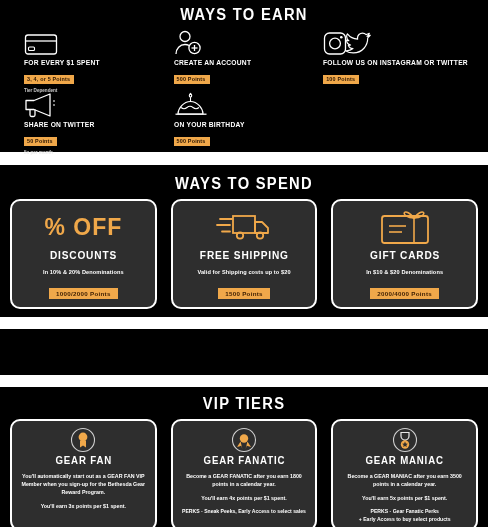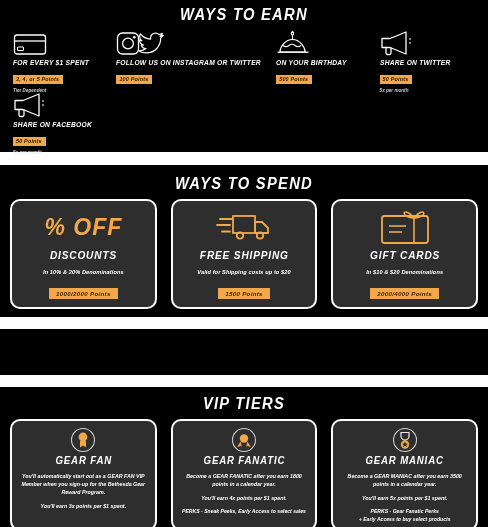--- a/index.html
+++ b/index.html
@@ -10,21 +10,20 @@
     background: #ffffff;
     font-family: "Liberation Sans", sans-serif;
     overflow: hidden;
   }
 
   .page {
     width: 488px;
     height: 401px;
     position: relative;
     background: #c2410c;
-    font-style: italic;
   }
 
   
   .section {
     background: #000000;
     width: 100%;
     position: relative;
   }
   .sec-earn   { height: 152px; padding-top: 4px; }
   .sec-gap-a  { height: 13px;  background: #ffffff; }
@@ -41,23 +40,24 @@
     font-weight: 700;
     font-size: 16px;
     letter-spacing: 1.4px;
     transform: scaleX(0.92);
     padding: 2px 0 6px 0;
   }
 
   
   .earn-grid {
     display: grid;
-    grid-template-columns: repeat(4, 1fr);
+    grid-template-columns: repeat(3, 1fr);
     grid-template-rows: 62px 62px;
     padding: 0 9px;
+    margin-left: 11px;
   }
   .earn-cell {
     position: relative;
     padding-left: 4px;
   }
   .earn-ico {
     height: 26px;
     display: flex;
     align-items: flex-end;
     margin-bottom: 2px;
@@ -213,78 +213,79 @@
               <rect x="1.5" y="3" width="31" height="19" rx="2.5" fill="none" stroke="#fff" stroke-width="1.3"></rect>
               <line x1="1.5" y1="9" x2="32.5" y2="9" stroke="#fff" stroke-width="1.3"></line>
               <rect x="4.5" y="15" width="6" height="3.5" rx="1" fill="none" stroke="#fff" stroke-width="1.1"></rect>
             </svg>
         </div>
         <div class="earn-name">FOR EVERY $1 SPENT</div>
         <div class="earn-pill">3, 4, or 5 Points</div>
         <div class="earn-sub">Tier Dependent</div>
       </div>
 
+      <div class="earn-cell">
+        <div class="earn-ico">
+          <svg width="28" height="26" viewBox="0 0 28 26">
+              <circle cx="11" cy="6.5" r="5" fill="none" stroke="#fff" stroke-width="1.3"></circle>
+              <path d="M2 24c0-5.5 4-9.5 9-9.5 1.6 0 3 .35 4.2 1" fill="none" stroke="#fff" stroke-width="1.3"></path>
+              <circle cx="20.5" cy="18" r="5.6" fill="none" stroke="#fff" stroke-width="1.3"></circle>
+              <line x1="20.5" y1="15" x2="20.5" y2="21" stroke="#fff" stroke-width="1.3"></line>
+              <line x1="17.5" y1="18" x2="23.5" y2="18" stroke="#fff" stroke-width="1.3"></line>
+            </svg>
+        </div>
+        <div class="earn-name">CREATE AN ACCOUNT</div>
+        <div class="earn-pill">500 Points</div>
+        <div class="earn-sub"></div>
+      </div>
 
 
       <div class="earn-cell">
         <div class="earn-ico">
           <svg width="48" height="25" viewBox="0 0 48 25">
             <rect x="1.5" y="2" width="21" height="21" rx="5" fill="none" stroke="#fff" stroke-width="1.3"></rect>
             <circle cx="12" cy="12.5" r="5.4" fill="none" stroke="#fff" stroke-width="1.3"></circle>
             <circle cx="18.3" cy="6.3" r="1.3" fill="#fff"></circle>
             <path d="M47 4.4c-.9.45-1.9.75-2.9.9 1-.65 1.8-1.7 2.2-2.95-1 .6-2.05 1.05-3.2 1.3-.9-1-2.2-1.6-3.6-1.6-2.75 0-5 2.25-5 5 0 .4.05.8.15 1.15-4.15-.2-7.85-2.2-10.3-5.25-.45.75-.7 1.6-.7 2.55 0 1.7.9 3.25 2.2 4.15-.8-.02-1.6-.25-2.25-.6v.05c0 2.4 1.7 4.45 4 4.9-.45.12-.9.18-1.35.18-.3 0-.65-.03-.95-.1.65 2 2.5 3.45 4.7 3.5-1.7 1.35-3.9 2.15-6.25 2.15-.4 0-.8-.02-1.2-.07 2.25 1.45 4.9 2.27 7.75 2.27 9.3 0 14.4-7.7 14.4-14.4v-.65c1-.7 1.85-1.6 2.55-2.6z" fill="none" stroke="#fff" stroke-width="1.2" stroke-linejoin="round"></path>
           </svg>
         </div>
         <div class="earn-name">FOLLOW US ON INSTAGRAM OR TWITTER</div>
         <div class="earn-pill">100 Points</div>
         <div class="earn-sub"></div>
       </div>
 
       <div class="earn-cell">
         <div class="earn-ico">
+          <svg width="32" height="26" viewBox="0 0 32 26">
+              <path d="M2 8.5h8l16-6.5v22L10 17.5H2z" fill="none" stroke="#fff" stroke-width="1.3" stroke-linejoin="round"></path>
+              <path d="M6 17.5v5.5c0 .8.7 1.5 1.5 1.5h2c.8 0 1.5-.7 1.5-1.5v-5.5" fill="none" stroke="#fff" stroke-width="1.3"></path>
+              <line x1="29" y1="9" x2="31" y2="9" stroke="#fff" stroke-width="1.2"></line>
+              <line x1="29" y1="13" x2="31" y2="13" stroke="#fff" stroke-width="1.2"></line>
+            </svg>
+        </div>
+        <div class="earn-name">SHARE ON TWITTER</div>
+        <div class="earn-pill">50 Points</div>
+        <div class="earn-sub">5x per month</div>
+      </div>
+
+      <div class="earn-cell">
+        <div class="earn-ico">
           <svg width="34" height="26" viewBox="0 0 34 26">
               <path d="M16.5 1.5c1.6 1.6 1.6 3.2 0 3.6-1.6-.4-1.6-2 0-3.6z" fill="none" stroke="#fff" stroke-width="1.1"></path>
               <line x1="16.5" y1="5.2" x2="16.5" y2="9.5" stroke="#fff" stroke-width="1.1"></line>
               <path d="M4 22c0-5.5 5.6-12.5 12.5-12.5S29 16.5 29 22z" fill="none" stroke="#fff" stroke-width="1.2"></path>
               <path d="M7 15.5c2 1.6 4 1.6 6 0s4-1.6 6 0 4 1.6 6 0" fill="none" stroke="#fff" stroke-width="1.1"></path>
               <line x1="1.5" y1="22.2" x2="32.5" y2="22.2" stroke="#fff" stroke-width="1.3"></line>
             </svg>
         </div>
         <div class="earn-name">ON YOUR BIRTHDAY</div>
         <div class="earn-pill">500 Points</div>
         <div class="earn-sub"></div>
       </div>
 
-      <div class="earn-cell">
-        <div class="earn-ico">
-          <svg width="32" height="26" viewBox="0 0 32 26">
-              <path d="M2 8.5h8l16-6.5v22L10 17.5H2z" fill="none" stroke="#fff" stroke-width="1.3" stroke-linejoin="round"></path>
-              <path d="M6 17.5v5.5c0 .8.7 1.5 1.5 1.5h2c.8 0 1.5-.7 1.5-1.5v-5.5" fill="none" stroke="#fff" stroke-width="1.3"></path>
-              <line x1="29" y1="9" x2="31" y2="9" stroke="#fff" stroke-width="1.2"></line>
-              <line x1="29" y1="13" x2="31" y2="13" stroke="#fff" stroke-width="1.2"></line>
-            </svg>
-        </div>
-        <div class="earn-name">SHARE ON TWITTER</div>
-        <div class="earn-pill">50 Points</div>
-        <div class="earn-sub">5x per month</div>
-      </div>
-
-      <div class="earn-cell">
-        <div class="earn-ico">
-          <svg width="32" height="26" viewBox="0 0 32 26">
-              <path d="M2 8.5h8l16-6.5v22L10 17.5H2z" fill="none" stroke="#fff" stroke-width="1.3" stroke-linejoin="round"></path>
-              <path d="M6 17.5v5.5c0 .8.7 1.5 1.5 1.5h2c.8 0 1.5-.7 1.5-1.5v-5.5" fill="none" stroke="#fff" stroke-width="1.3"></path>
-              <line x1="29" y1="9" x2="31" y2="9" stroke="#fff" stroke-width="1.2"></line>
-              <line x1="29" y1="13" x2="31" y2="13" stroke="#fff" stroke-width="1.2"></line>
-            </svg>
-        </div>
-        <div class="earn-name">SHARE ON FACEBOOK</div>
-        <div class="earn-pill">50 Points</div>
-        <div class="earn-sub">5x per month</div>
-      </div>
 
 
     </div>
   </div>
 
   <div class="sec-gap-a"></div>
 
   <div class="section sec-spend">
     <div class="sec-title">WAYS TO SPEND</div>
 

